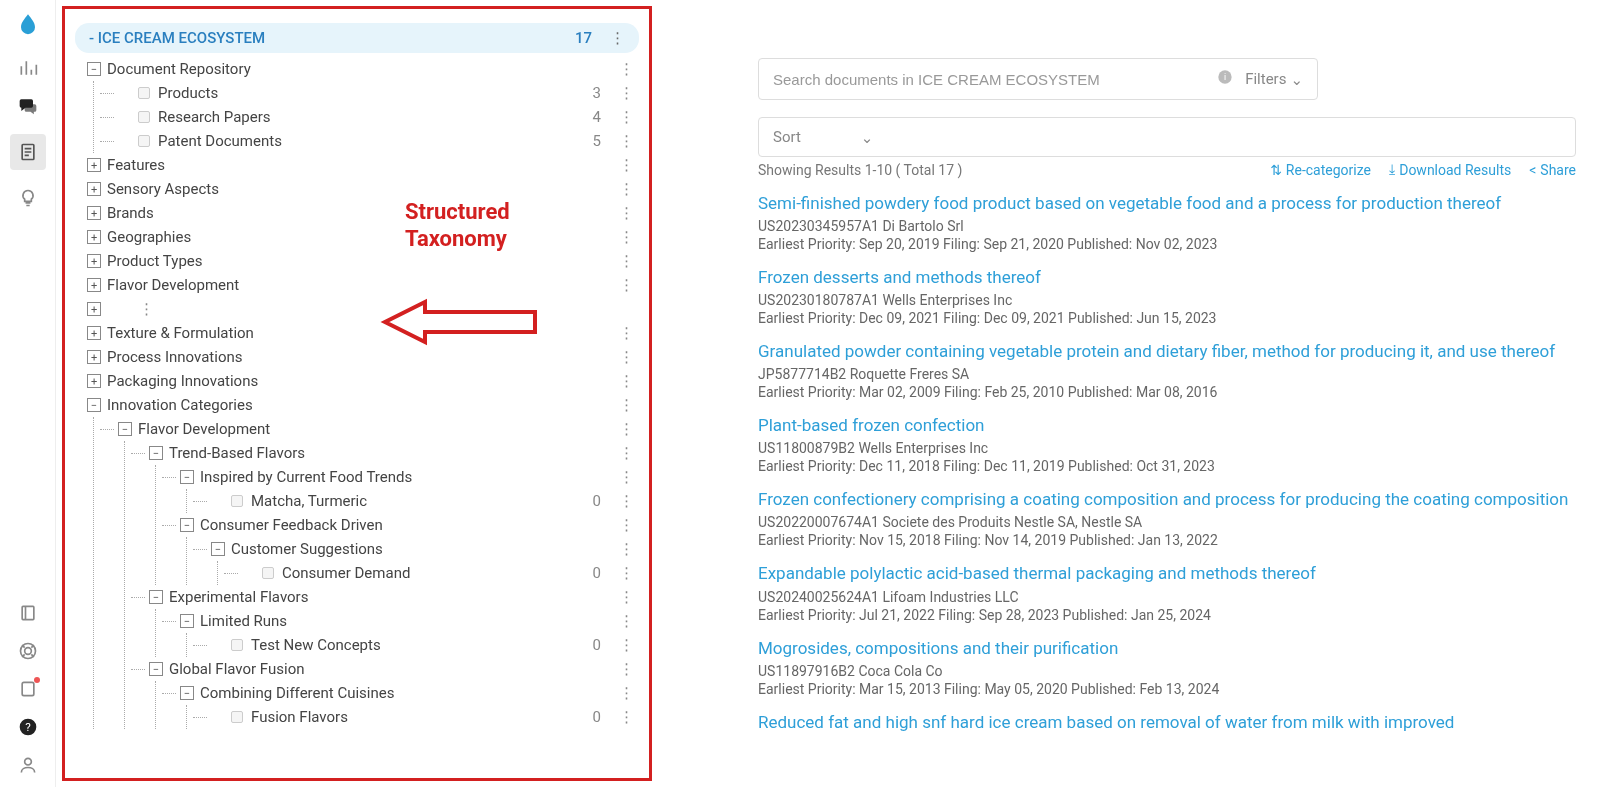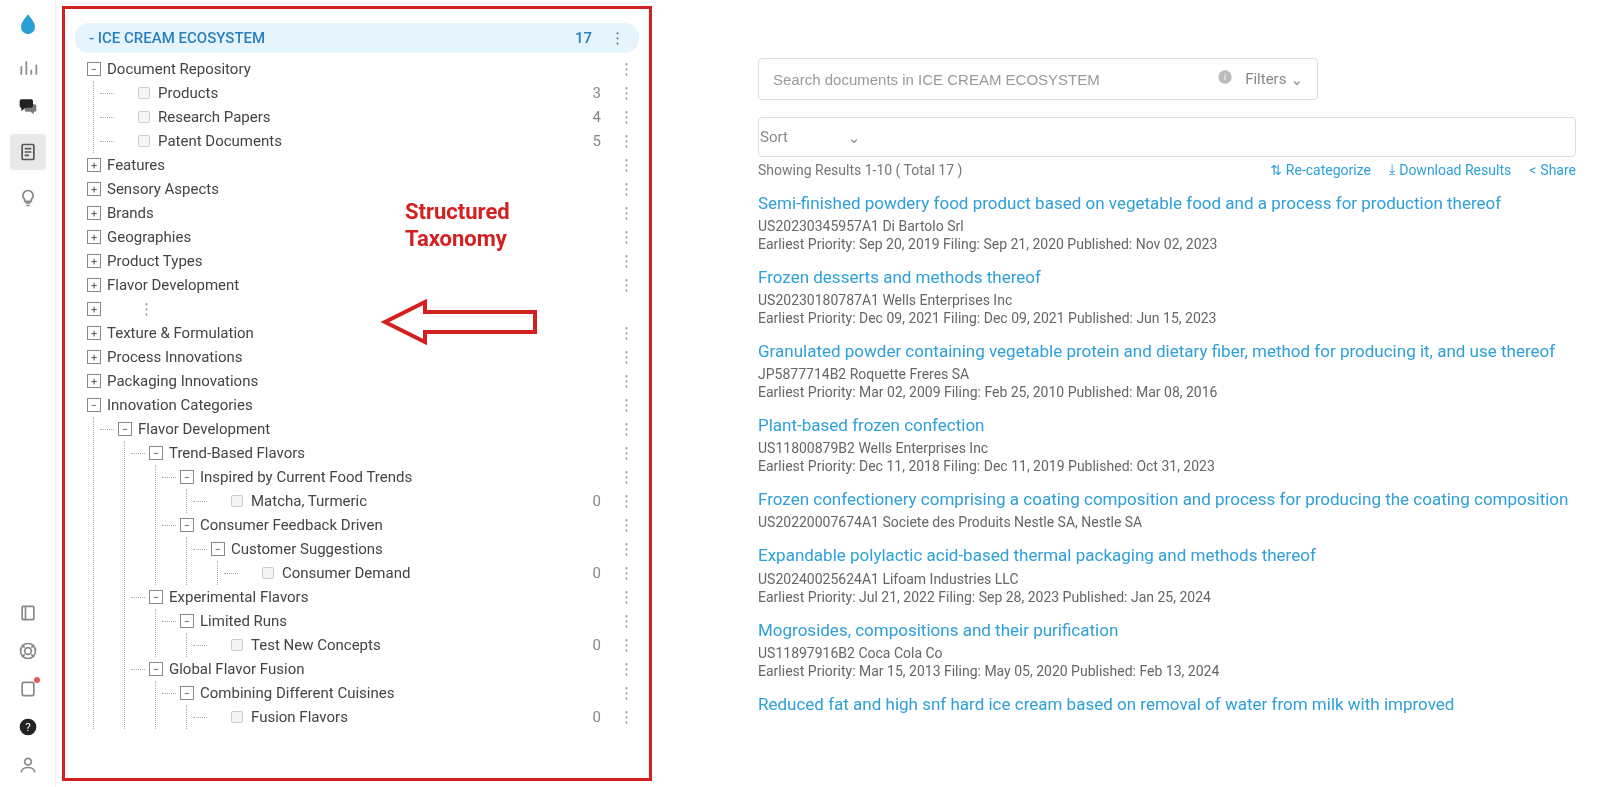--- a/index.html
+++ b/index.html
@@ -31,21 +31,21 @@
 .annotation { position: absolute; left: 340px; top: 190px; color: #d32020; font-weight: 700; font-size: 22px; pointer-events: none; }
 .annotation .line2 { margin-top: 2px; }
 .annotation-arrow { position: absolute; left: 310px; top: 288px; pointer-events: none; }
 .results-panel { flex: 1; padding: 58px 24px 0 100px; }
 .search-bar { display: flex; gap: 17px; margin-bottom: 4px; flex-direction: column; }
 .search-box { flex: 1; max-width: 560px; border: 1px solid #ddd; border-radius: 4px; padding: 10px 14px; display: flex; align-items: center; color: #888; font-size: 15px; }
 .search-box input { border: none; outline: none; flex: 1; font-size: 15px; color: #333; }
 .search-box input::placeholder { color: #999; }
 .search-box .info-icon { color: #bbb; margin-right: 12px; cursor: pointer; }
 .search-box .filters { color: #888; cursor: pointer; display: flex; align-items: center; gap: 4px; justify-content: space-between; }
-.sort-box { border: 1px solid #ddd; border-radius: 4px; padding: 10px 1px; display: flex; align-items: center; gap: 60px; color: #888; font-size: 15px; cursor: pointer; min-width: 170px; }
+.sort-box { border: 1px solid #ddd; border-radius: 4px; padding: 10px 14px; display: flex; align-items: center; gap: 60px; color: #888; font-size: 15px; cursor: pointer; min-width: 170px; }
 .results-header { display: flex; align-items: center; margin-bottom: 14px; font-size: 14px; color: #777; justify-content: space-between; }
 .results-header .left { flex: 1; }
 .results-header .action { color: #2e9fd8; margin-left: 18px; cursor: pointer; display: inline-flex; align-items: center; gap: 4px; }
 .result-item { margin-bottom: 14px; }
 .result-item .title { color: #2e9fd8; font-size: 17px; margin-bottom: 4px; cursor: pointer; line-height: 1.3; }
 .result-item .meta1 { color: #666; font-size: 14px; margin-bottom: 2px; }
 .result-item .meta2 { color: #666; font-size: 14px; }
 .chev { display: inline-block; transform: translateY(1px); }
 </style>
 </head>
@@ -438,20 +438,21 @@
             <div class="meta2">Earliest Priority: Mar 02, 2009    Filing: Feb 25, 2010    Published: Mar 08, 2016</div>
           </div>
           <div class="result-item">
             <div class="title">Plant-based frozen confection</div>
             <div class="meta1">US11800879B2    Wells Enterprises Inc</div>
             <div class="meta2">Earliest Priority: Dec 11, 2018    Filing: Dec 11, 2019    Published: Oct 31, 2023</div>
           </div>
           <div class="result-item">
             <div class="title">Frozen confectionery comprising a coating composition and process for producing the coating composition</div>
             <div class="meta1">US20220007674A1    Societe des Produits Nestle SA, Nestle SA</div>
+            <div class="meta2">Earliest Priority: Nov 15, 2018    Filing: Nov 14, 2019    Published: Jan 13, 2022</div>
           </div>
           <div class="result-item">
             <div class="title">Expandable polylactic acid-based thermal packaging and methods thereof</div>
             <div class="meta1">US20240025624A1    Lifoam Industries LLC</div>
             <div class="meta2">Earliest Priority: Jul 21, 2022    Filing: Sep 28, 2023    Published: Jan 25, 2024</div>
           </div>
           <div class="result-item">
             <div class="title">Mogrosides, compositions and their purification</div>
             <div class="meta1">US11897916B2    Coca Cola Co</div>
             <div class="meta2">Earliest Priority: Mar 15, 2013    Filing: May 05, 2020    Published: Feb 13, 2024</div>

